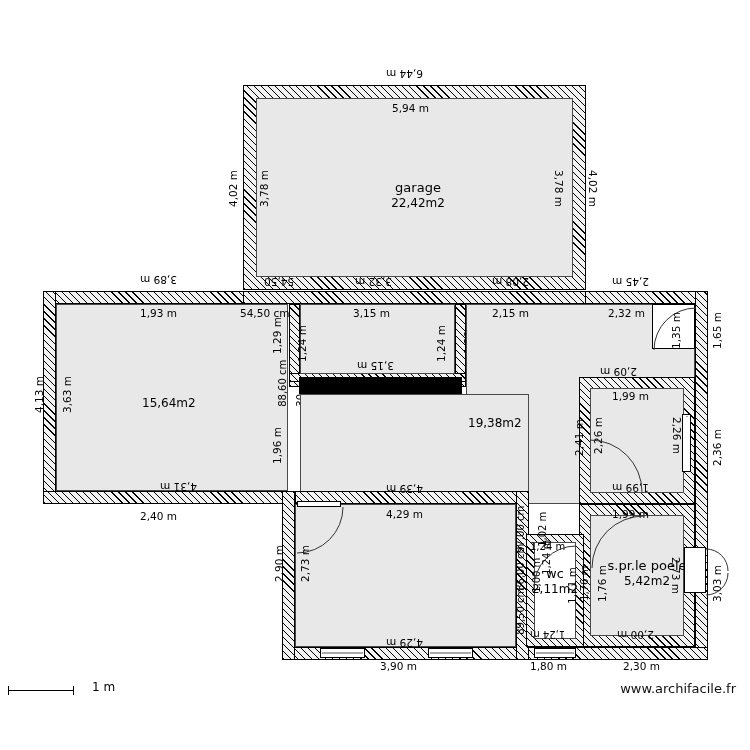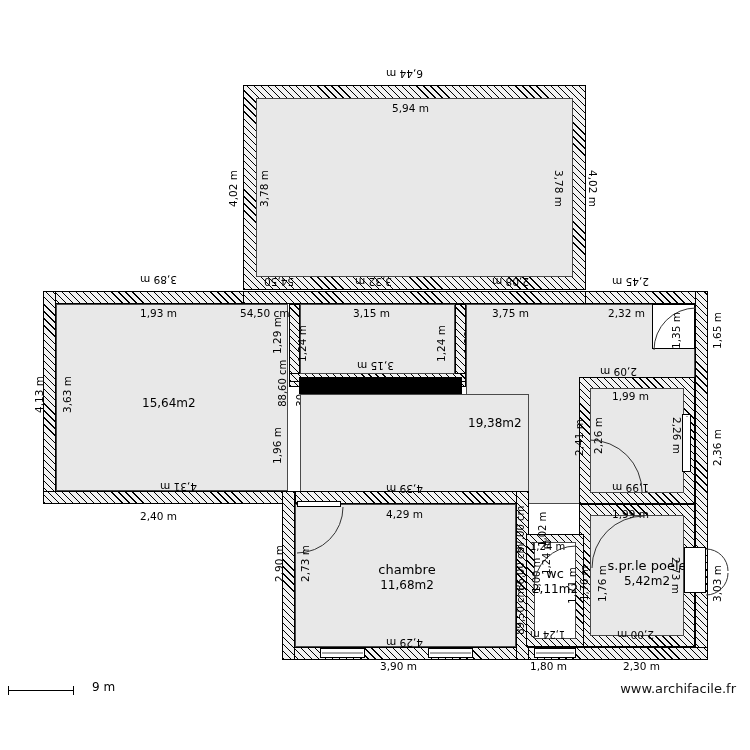--- a/index.html
+++ b/index.html
@@ -88,20 +88,24 @@
   #credit{position:absolute;right:14px;top:681px;font-size:13px;color:#111;}
 </style>
 </head>
 <body>
 
 <div id="plan">
 
   <div class="wall" style="left:243px;top:85px;width:343px;height:205px;"></div>
   <div class="room" style="left:256px;top:98px;width:317px;height:179px;"></div>
 
+  <div class="roomname" style="left:348px;top:180px;width:140px;">
+    <span>garage</span>
+    <span class="area">22,42m2</span>
+  </div>
 
   <div class="lbl dim rot180" style="left:386px;top:68px;">6,44 m</div>
   <div class="lbl dim" style="left:392px;top:103px;">5,94 m</div>
 
   <div class="lbl dim rot90" style="left:204px;top:183px;width:60px;text-align:center;">4,02 m</div>
   <div class="lbl dim rot90" style="left:235px;top:183px;width:60px;text-align:center;">3,78 m</div>
 
   <div class="lbl dim rot270" style="left:528px;top:183px;width:60px;text-align:center;">3,78 m</div>
   <div class="lbl dim rot270" style="left:562px;top:183px;width:60px;text-align:center;">4,02 m</div>
 
@@ -163,21 +167,21 @@
   <div class="lbl dim" style="left:357px;top:398px;">3,27 m</div>
 
   <div class="lbl dim rot90" style="left:444px;top:330px;width:50px;text-align:center;">1,29 m</div>
   <div class="lbl dim rot90 small" style="left:441px;top:382px;width:62px;text-align:center;">41,80 cm</div>
 
   <div class="room" style="left:466px;top:304px;width:229px;height:200px;"></div>
 
   <div class="room" style="left:300px;top:394px;width:229px;height:99px;"></div>
   <div class="areaonly" style="left:468px;top:416px;">19,38m2</div>
 
-  <div class="lbl dim" style="left:492px;top:308px;">3,75 m</div>
+  <div class="lbl dim" style="left:492px;top:308px;">2,15 m</div>
   <div class="lbl dim rot180" style="left:612px;top:276px;">2,45 m</div>
   <div class="lbl dim" style="left:608px;top:308px;">2,32 m</div>
 
   <div class="opening" style="left:652px;top:304px;width:43px;height:45px;"></div>
   <div class="doorswing" style="left:652px;top:304px;width:44px;height:46px;">
     <svg width="44" height="46" viewBox="0 0 44 46">
       <path d="M44 4 A 42 42 0 0 0 2 46" fill="none" stroke="#333" stroke-width="1"></path>
     </svg>
   </div>
   <div class="lbl dim rot90" style="left:652px;top:325px;width:50px;text-align:center;">1,35 m</div>
@@ -230,24 +234,20 @@
       <path d="M0 2 A 22 22 0 0 1 22 24" fill="none" stroke="#333" stroke-width="1"></path>
       <path d="M0 48 A 22 22 0 0 0 22 26" fill="none" stroke="#333" stroke-width="1"></path>
     </svg>
   </div>
 
   <div class="lbl dim rot90 small" style="left:552px;top:545px;width:62px;text-align:center;opacity:0;">97,00 cm</div>
 
   <div class="wall" style="left:295px;top:491px;width:234px;height:13px;"></div>
   <div class="wall" style="left:516px;top:491px;width:13px;height:169px;"></div>
   <div class="room" style="left:295px;top:504px;width:221px;height:143px;"></div>
-  <div class="roomname" style="left:355px;top:562px;width:104px;">
-    <span>chambre</span>
-    <span class="area">11,68m2</span>
-  </div>
 
   <div class="opening" style="left:297px;top:501px;width:44px;height:6px;"></div>
   <div class="doorswing" style="left:297px;top:507px;width:48px;height:48px;">
     <svg width="48" height="48" viewBox="0 0 48 48">
       <path d="M46 0 A 46 46 0 0 1 0 46" fill="none" stroke="#333" stroke-width="1"></path>
     </svg>
   </div>
 
   <div class="lbl dim rot180" style="left:386px;top:483px;">4,39 m</div>
   <div class="lbl dim" style="left:386px;top:509px;">4,29 m</div>
@@ -284,16 +284,16 @@
   <div class="lbl dim rot90 small" style="left:518px;top:524px;width:50px;text-align:center;">1,02 m</div>
   <div class="lbl dim rot90 small" style="left:522px;top:552px;width:50px;text-align:center;">1,24 m</div>
   <div class="lbl dim rot90 small" style="left:560px;top:578px;width:50px;text-align:center;">1,76 m</div>
   <div class="lbl dim rot180 small" style="left:516px;top:540px;opacity:0;">1,24 m</div>
 
   <div id="scalebar">
     <div class="tickL"></div>
     <div class="bar"></div>
     <div class="tickR"></div>
   </div>
-  <div id="scalelabel">9 m</div>
+  <div id="scalelabel">1 m</div>
   <div id="credit">www.archifacile.fr</div>
 
 </div>
 
 </body></html>

